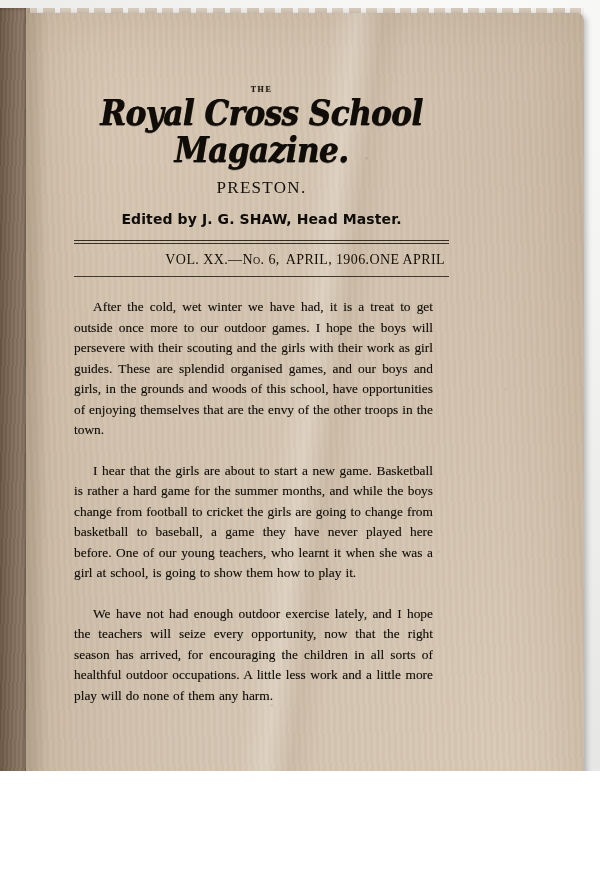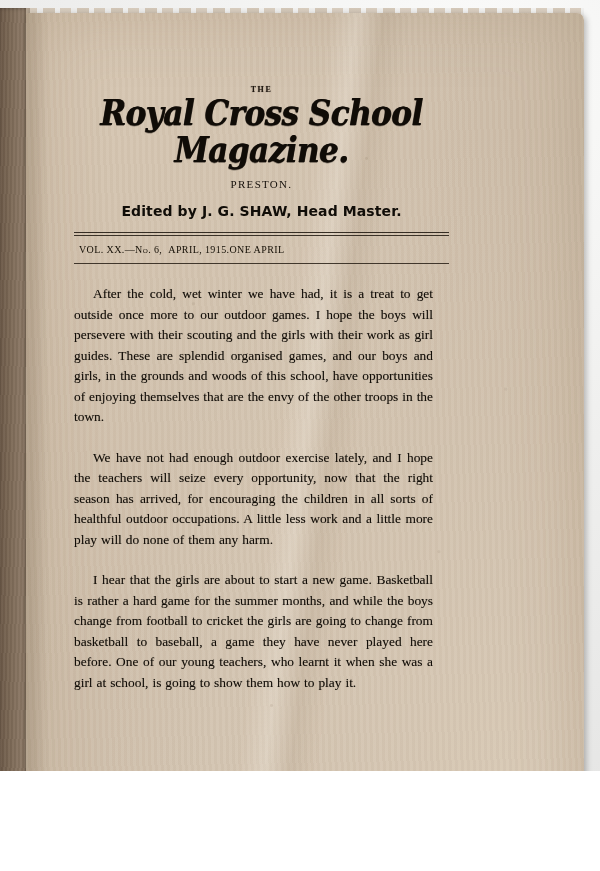--- a/index.html
+++ b/index.html
@@ -153,21 +153,21 @@
     transform-origin: center top;
     text-shadow:
       0.6px 0 0 rgba(21,16,11,.85),
       -0.4px 0 0 rgba(21,16,11,.5),
       0 0.5px 0 rgba(21,16,11,.4);
   }
 
   .city {
     text-align: center;
     font-family: "Liberation Serif", serif;
-    font-size: 11px;
+    font-size: 17px;
     letter-spacing: 1.3px;
     margin: 18px 0 0 0;
     color: #1a140e;
   }
 
   .editor {
     text-align: center;
     font-family: "DejaVu Sans", sans-serif;
     font-size: 14px;
     font-weight: 700;
@@ -191,23 +191,23 @@
     margin: 0;
     border: 0;
     height: 1px;
     background: #2b2218;
     opacity: .85;
   }
 
   .volume-line {
     display: flex;
     align-items: baseline;
-    justify-content: flex-start;
-    font-family: "Liberation Serif", serif;
-    font-size: 10px;
+    justify-content: flex-end;
+    font-family: "Liberation Serif", serif;
+    font-size: 14px;
     letter-spacing: .4px;
     padding: 8px 4px 8px 5px;
     color: #191309;
   }
   .volume-line .vl-left   { white-space: nowrap; }
   .volume-line .vl-mid    { white-space: nowrap; margin-left: 6px; }
   .volume-line .vl-right  { white-space: nowrap; }
   .sc { font-variant: small-caps; }
 
   .body-copy {
@@ -251,26 +251,26 @@
     <h1 class="masthead">Royal Cross School Magazine.</h1>
 
     <div class="city">PRESTON.</div>
 
     <div class="editor">Edited by J. G. SHAW, Head Master.</div>
 
     <hr class="rule-double">
 
     <div class="volume-line">
       <span class="vl-left sc">VOL. XX.—No. 6,</span>
-      <span class="vl-mid sc">APRIL, 1915.</span>
+      <span class="vl-mid sc">APRIL, 1906.</span>
       <span class="vl-right sc">ONE APRIL</span>
     </div>
 
     <hr class="rule-single">
 
     <div class="body-copy">
       <p>After the cold, wet winter we have had, it is a treat to get outside once more to our outdoor games.  I hope the boys will persevere with their scouting and the girls with their work as girl guides.  These are splendid organised games, and our boys and girls, in the grounds and woods of this school, have opportunities of enjoying themselves that are the envy of the other troops in the town.</p>
+      <p>I hear that the girls are about to start a new game. Basketball is rather a hard game for the summer months, and while the boys change from football to cricket the girls are going to change from basketball to baseball, a game they have never played here before.  One of our young teachers, who learnt it when she was a girl at school, is going to show them how to play it.</p>
       <p>We have not had enough outdoor exercise lately, and I hope the teachers will seize every opportunity, now that the right season has arrived, for encouraging the children in all sorts of healthful outdoor occupations. A little less work and a little more play will do none of them any harm.</p>
-      <p>I hear that the girls are about to start a new game. Basketball is rather a hard game for the summer months, and while the boys change from football to cricket the girls are going to change from basketball to baseball, a game they have never played here before.  One of our young teachers, who learnt it when she was a girl at school, is going to show them how to play it.</p>
     </div>
 
   </div>
 </div>
 
 </body></html>

